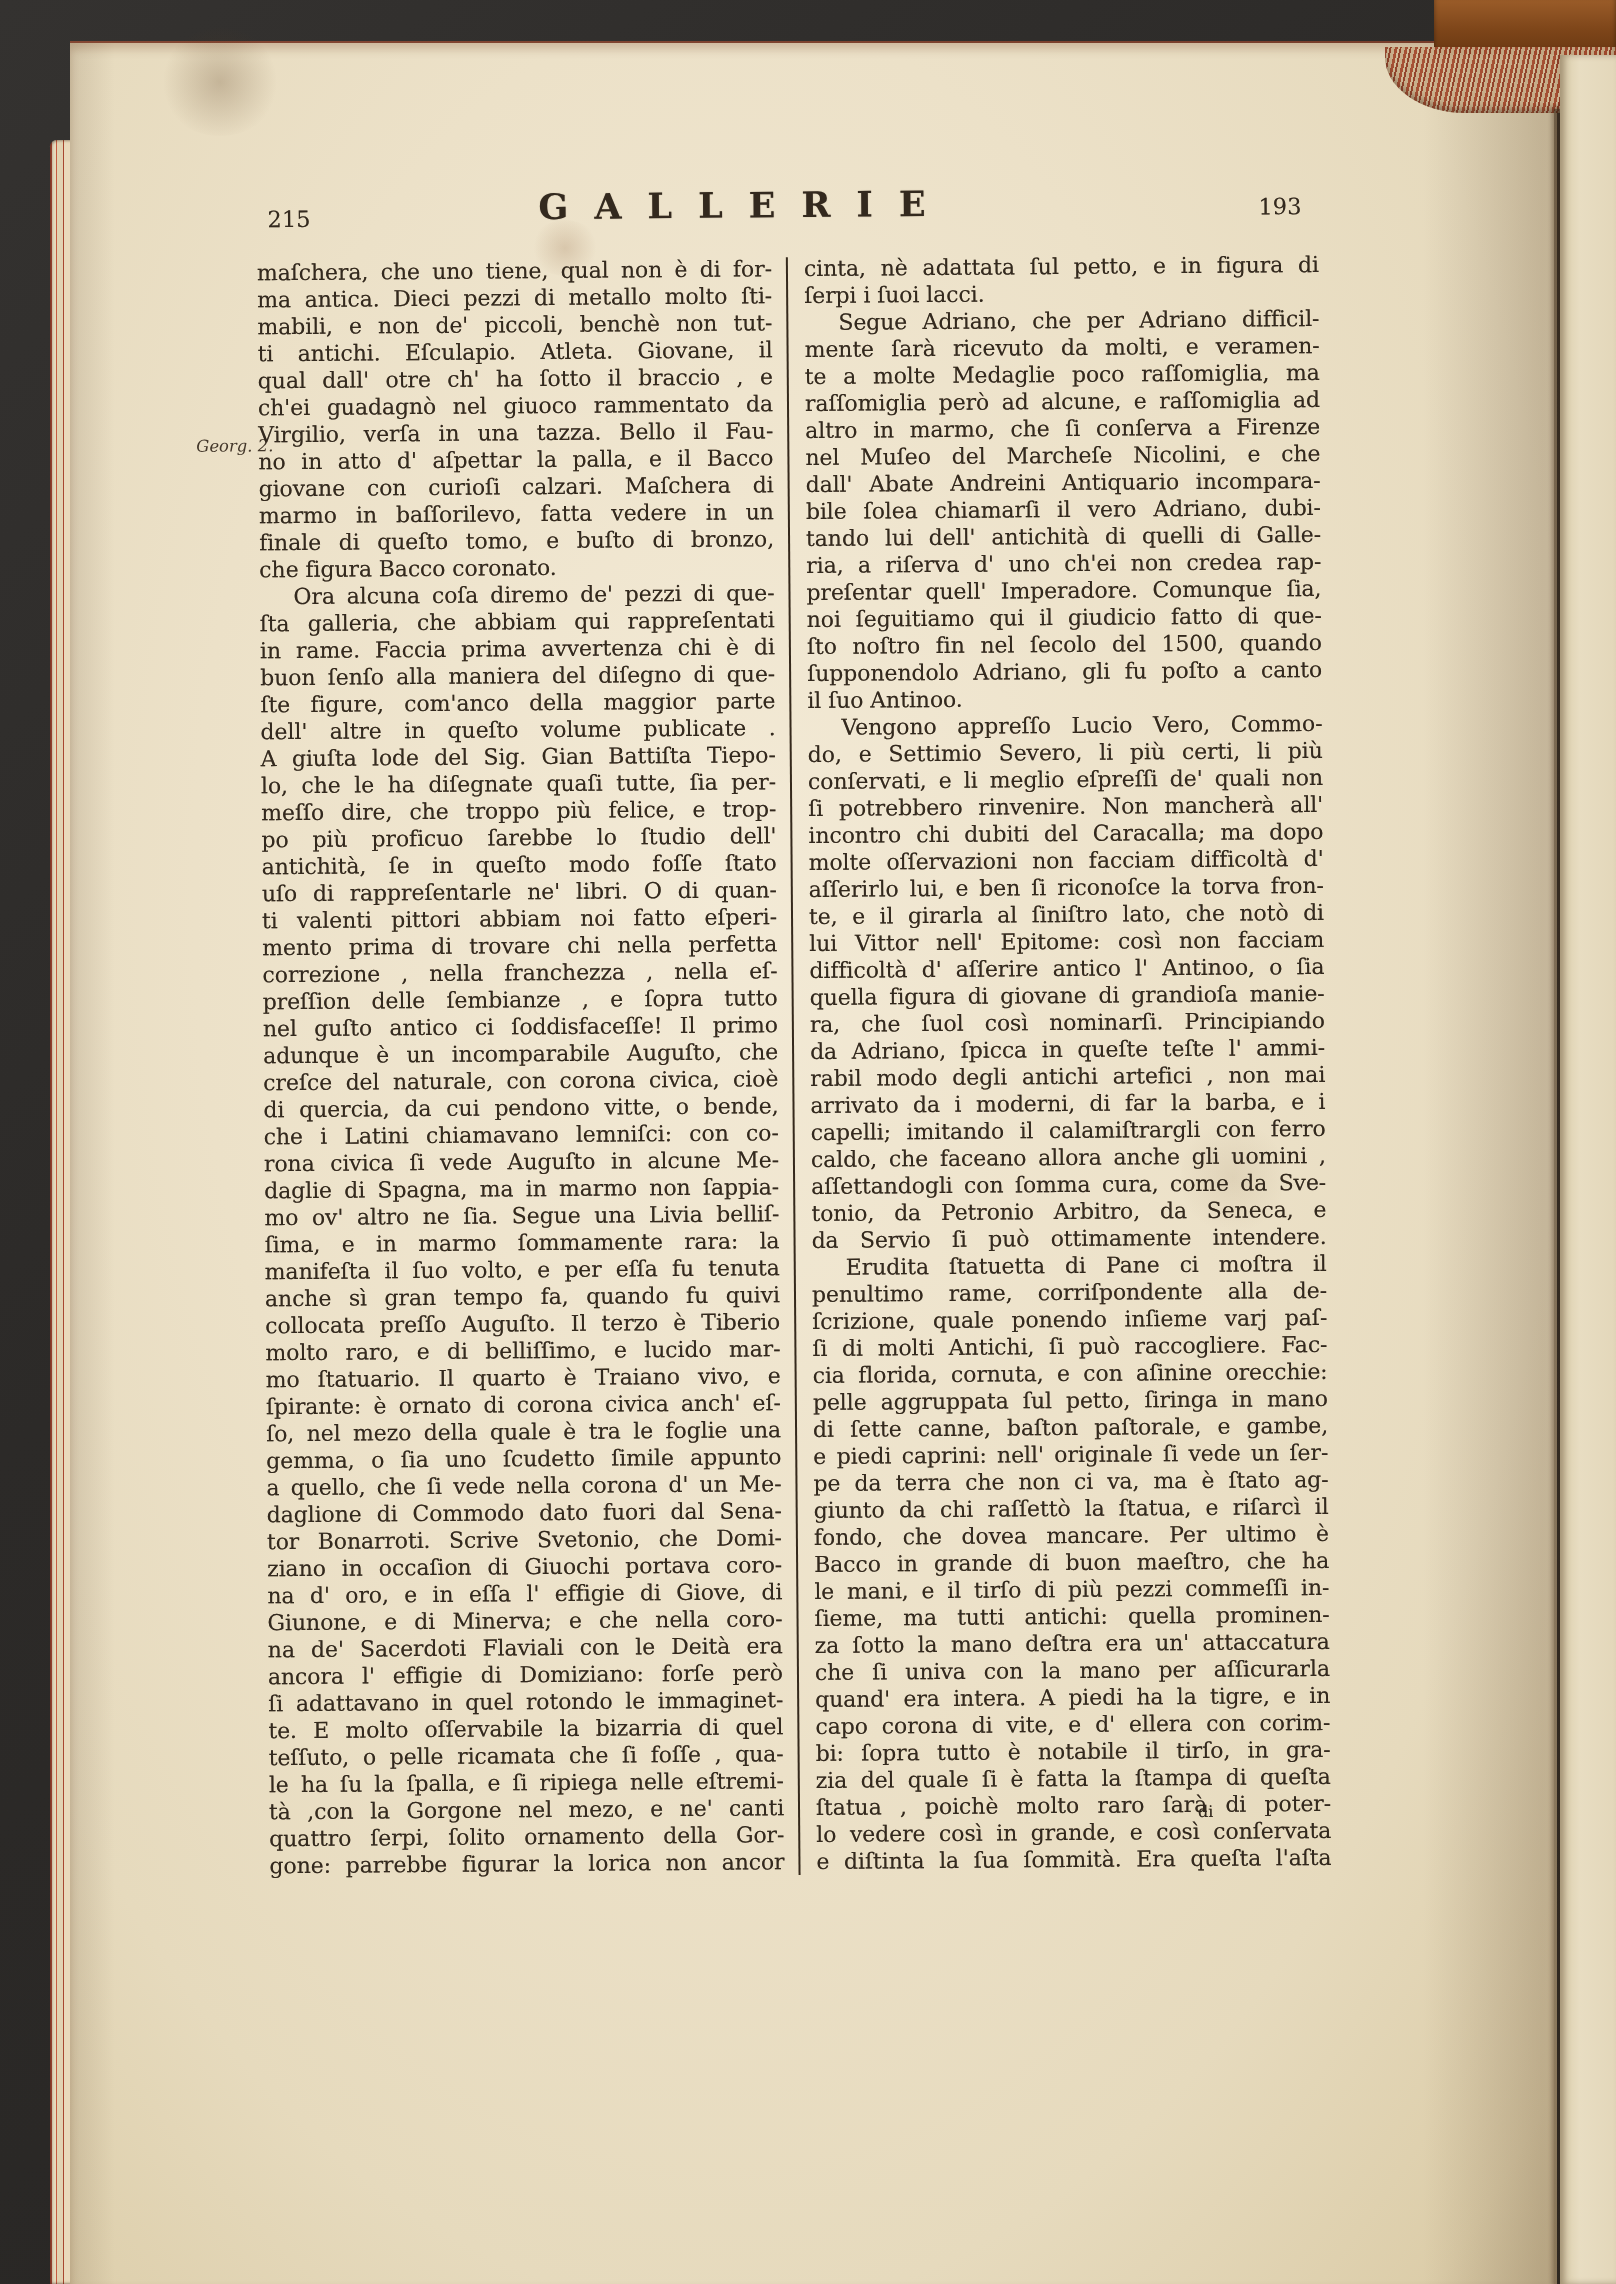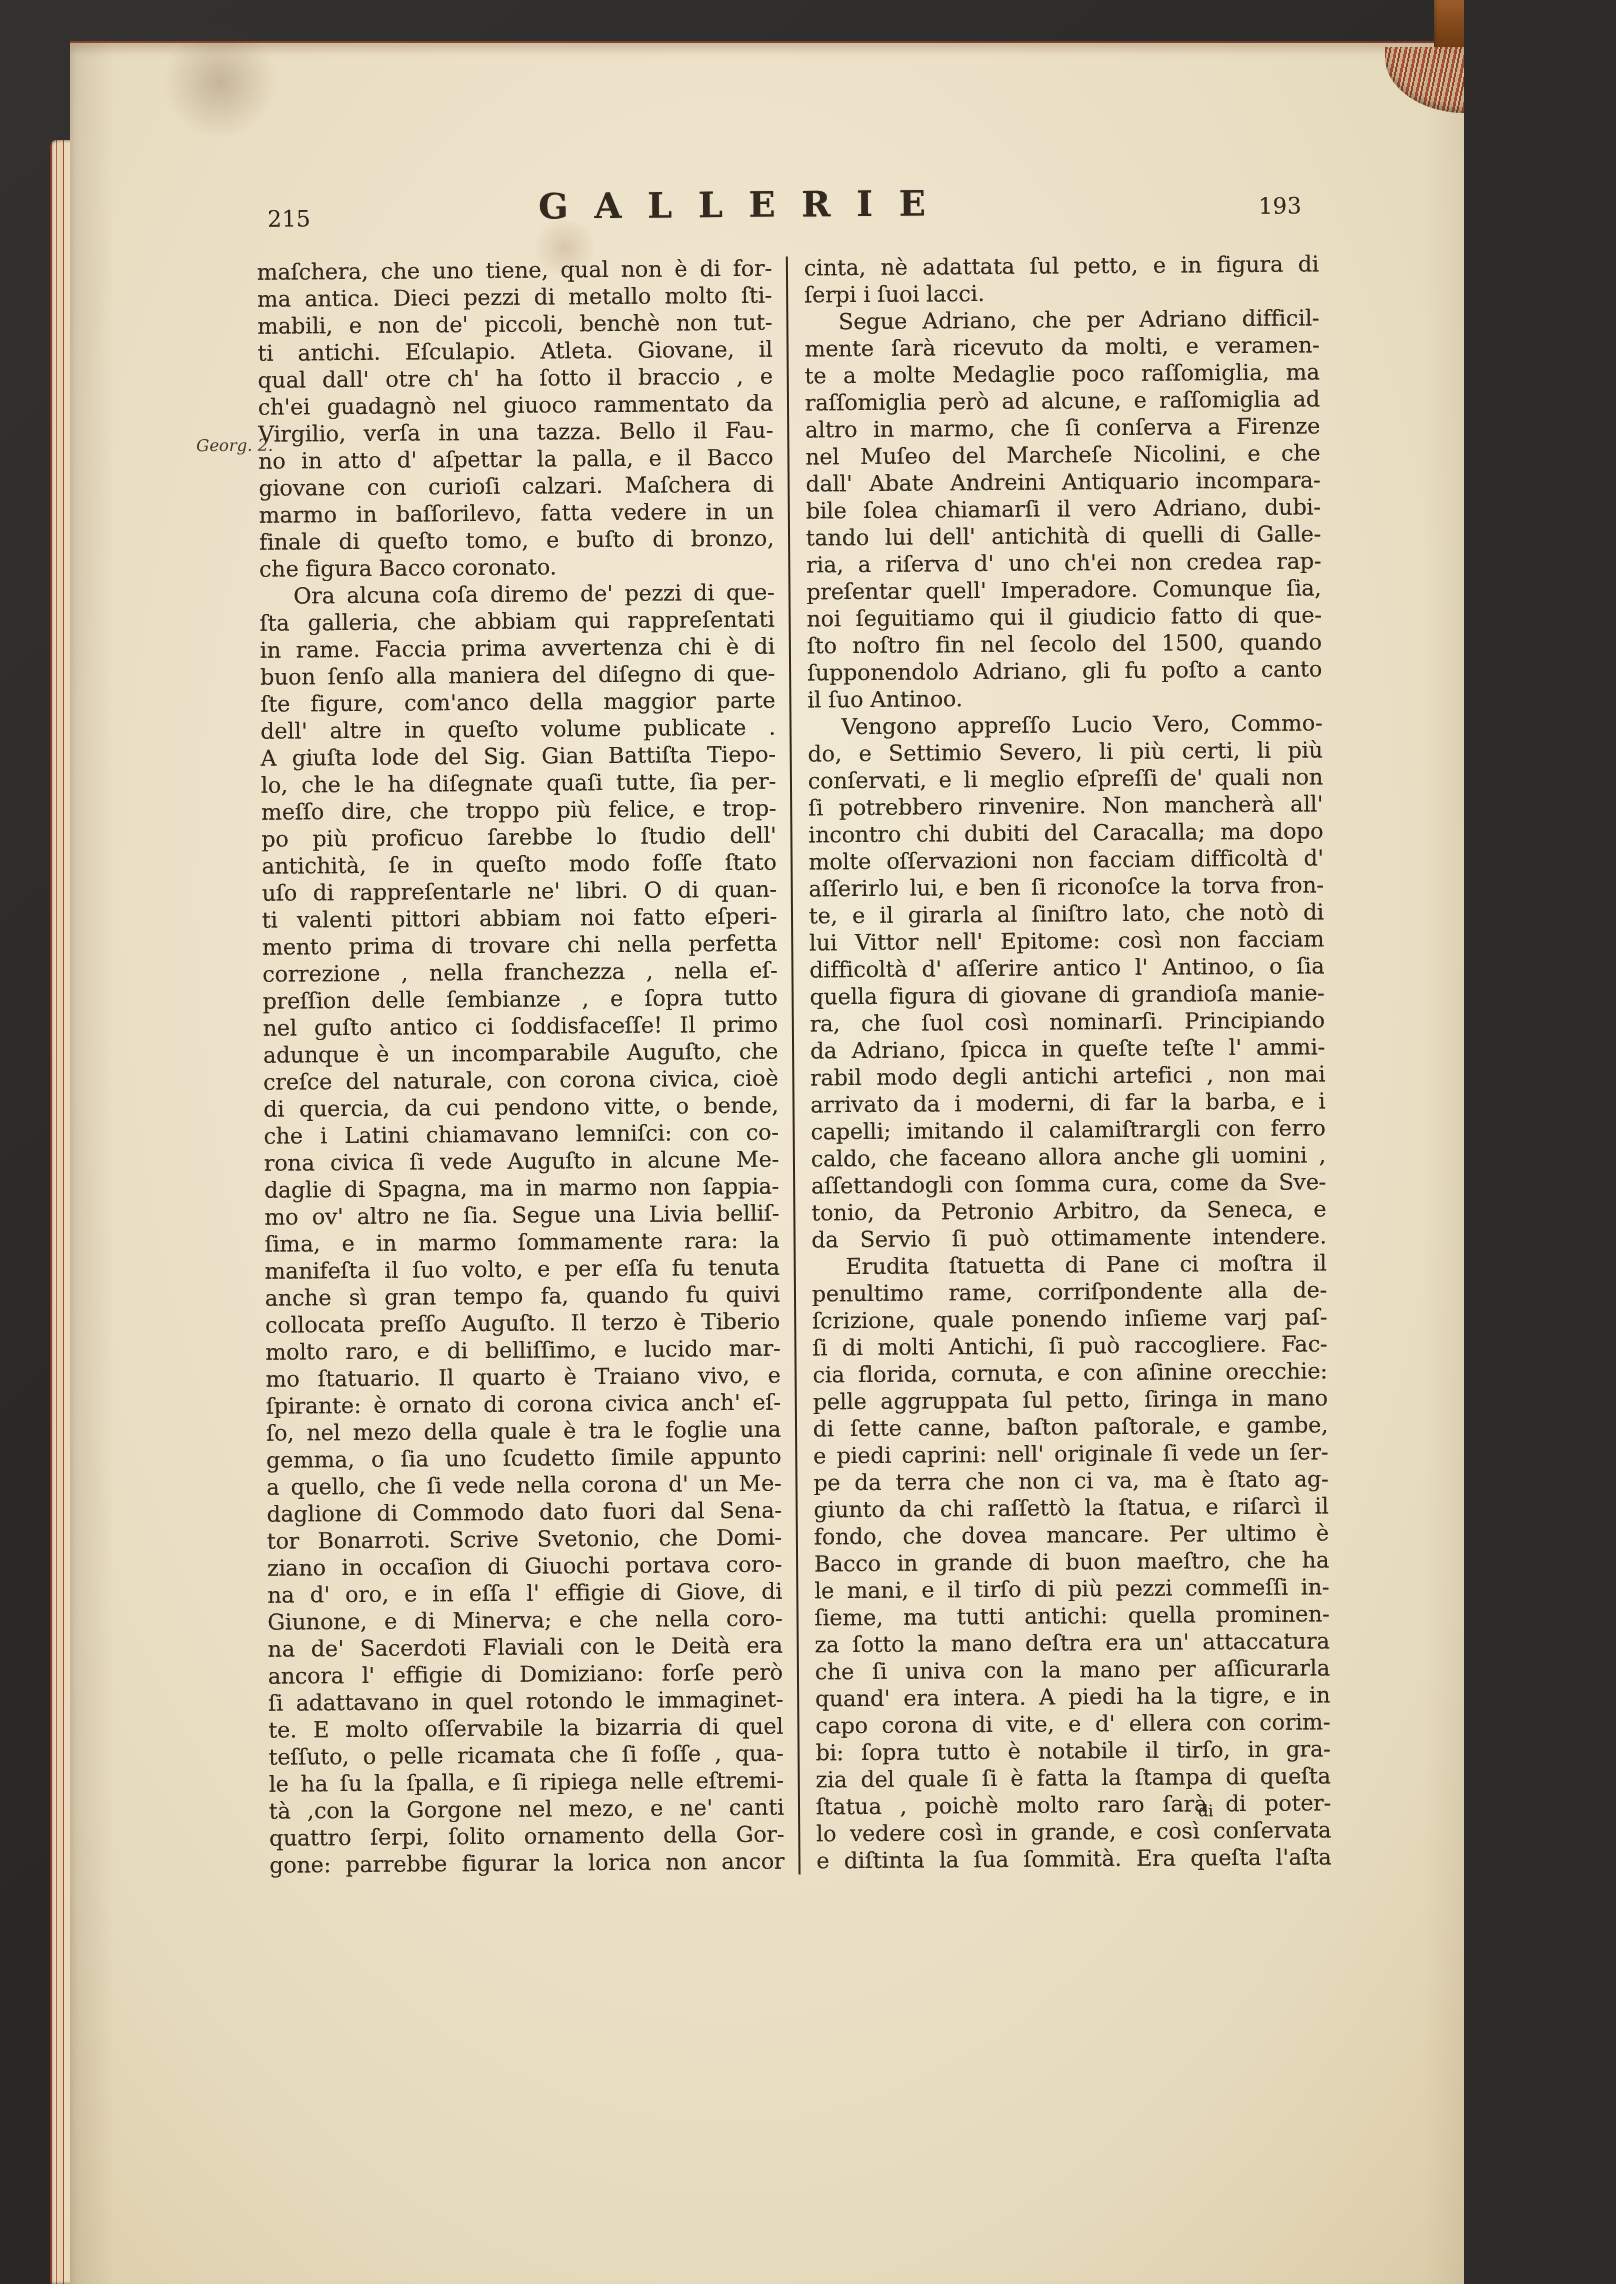--- a/index.html
+++ b/index.html
@@ -1,16 +1,16 @@
 <!DOCTYPE html>
 <html style="font-size:7.5px"><head>
 <meta charset="utf-8">
 <style>
   html,body{margin:0;padding:0;background:#2e2c2a;}
-  #photo{position:relative;width:1464px;height:2284px;overflow:hidden;
+  #photo{position:relative;width:1616px;height:2284px;overflow:hidden;
          background:linear-gradient(140deg,#343230 0%,#2c2a28 40%,#262422 100%);
          font-family:"DejaVu Serif", serif;}
   
   #fore-edge{position:absolute;left:50px;top:140px;width:39px;height:2144px;
     background:
       repeating-linear-gradient(90deg,#b9503a 0 2.3px,#e7d9bd 2.3px 5.6px,#c75b42 5.6px 7.5px,#e2d2b2 7.5px 12.7px,#a8462f 12.7px 14.5px,#ead9bb 14.5px 19.7px);
     box-shadow:inset -2.8px 0 3.7px rgba(60,30,20,.45), inset 1.9px 0 2.8px rgba(0,0,0,.35);
     border-top-left-radius:6.6px;}
   
   #spine-leather{position:absolute;left:1434px;top:0;width:182px;height:55px;

